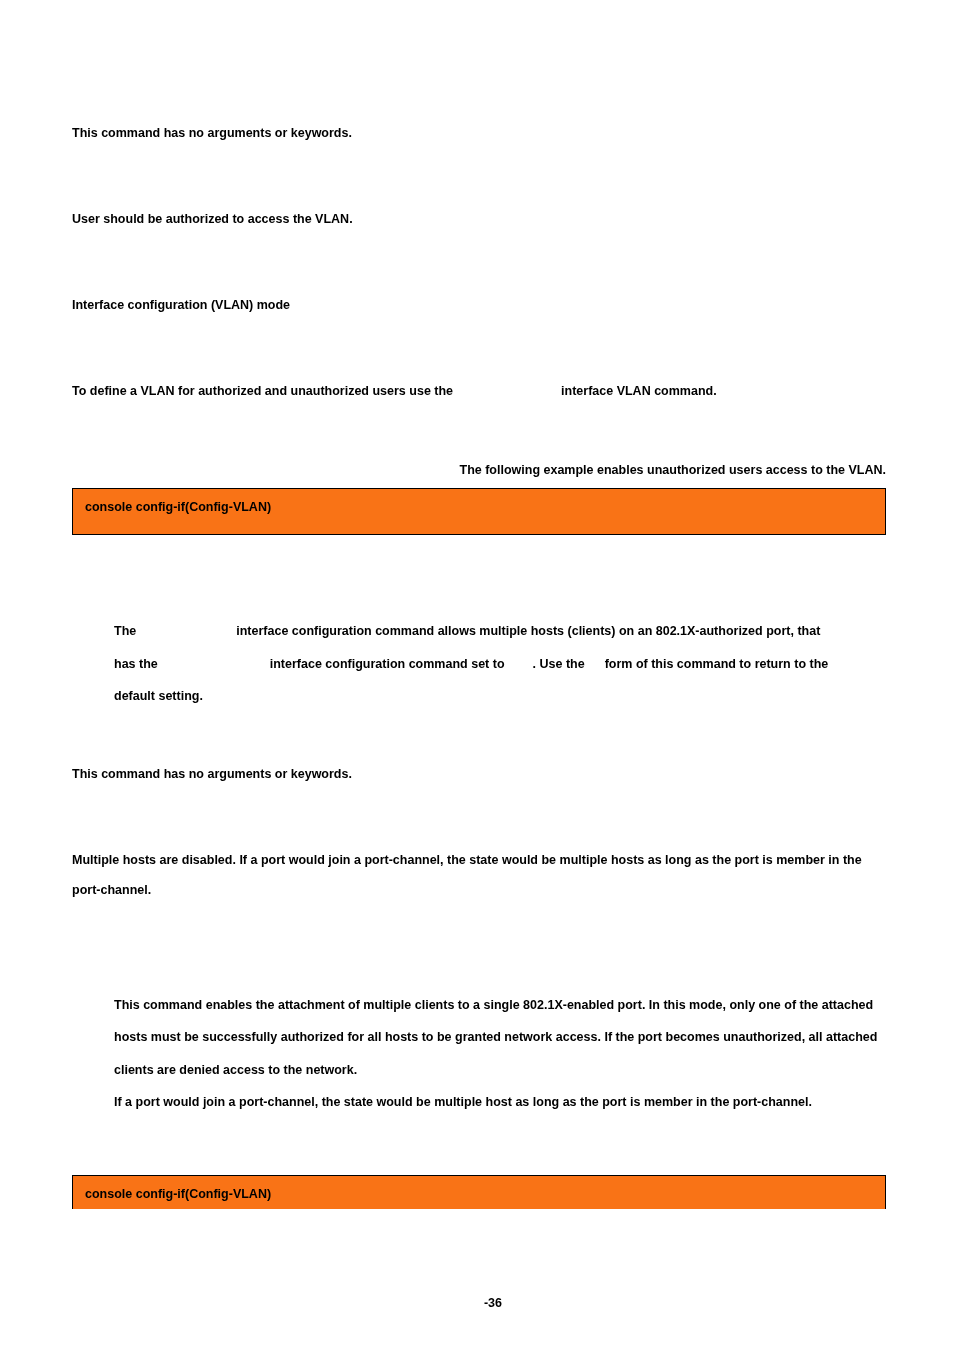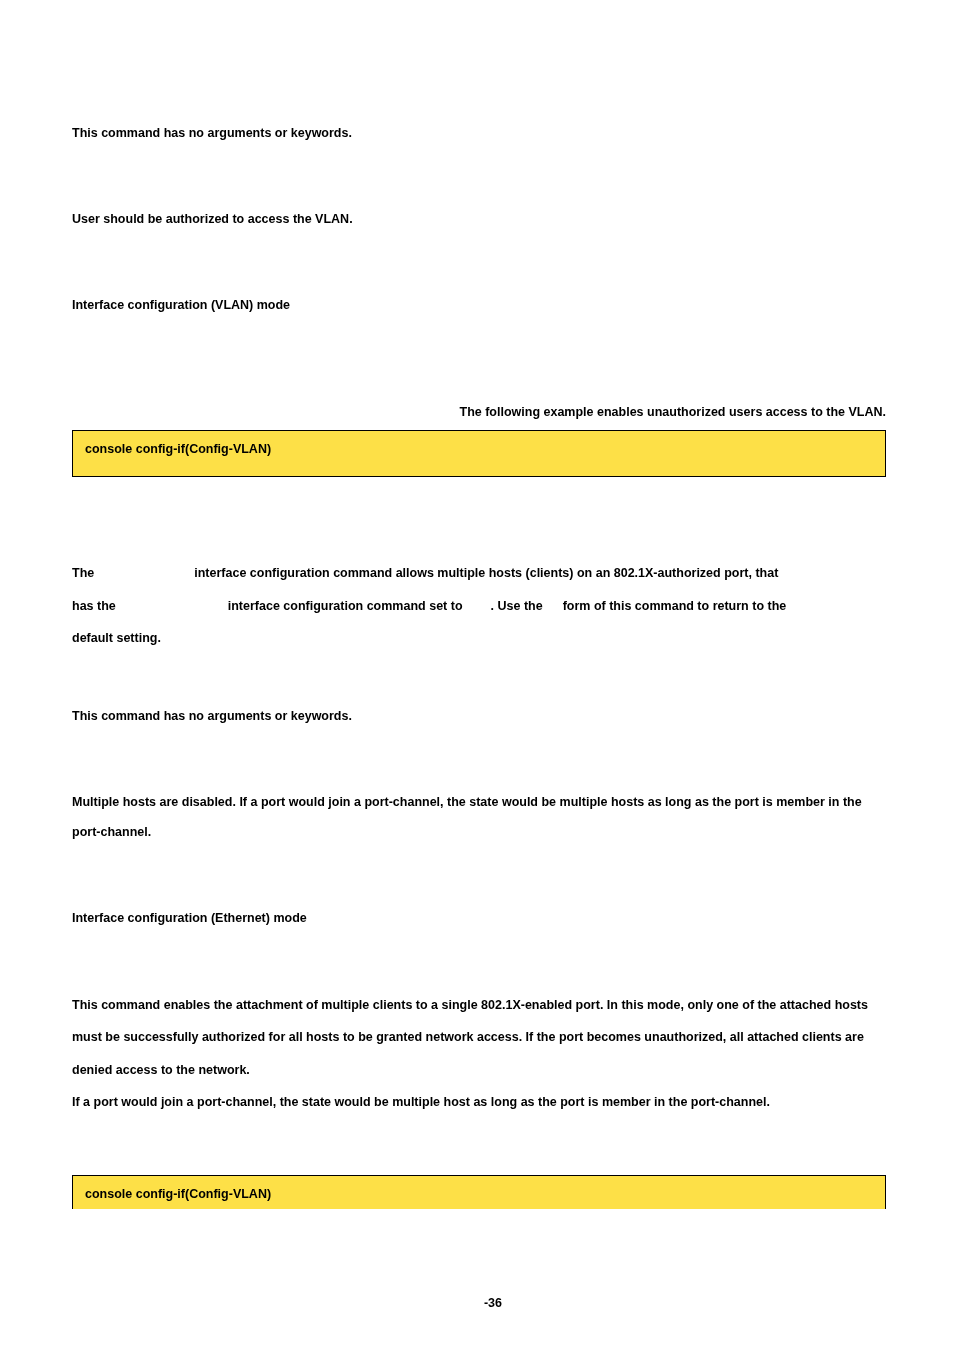--- a/index.html
+++ b/index.html
@@ -19,39 +19,39 @@
       font-weight: bold;
     }
     .para {
       margin-bottom: 28px;
       line-height: 2.4;
     }
     .block-spacer-md { height: 28px; }
     .block-spacer-lg { height: 46px; }
     .codebox {
       border: 1px solid #000;
-      background: #fde047;
+      background: #f97316;
       padding: 10px 12px 18px 12px;
       margin-top: 6px;
       margin-bottom: 6px;
       font-size: 12.5px;
     }
     .codebox.cut {
       padding: 10px 12px 6px 12px;
       border-bottom: none;
     }
     .page-number {
       position: absolute;
       bottom: 38px;
       left: 16px;
       width: 100%;
       text-align: center;
       font-size: 12.5px;
     }
-    .inline-run { line-height: 2.6; }
+    .inline-run { line-height: 2.6; margin-left: 42px; }
     .gap1 { display: inline-block; width: 108px; }
     .gap2 { display: inline-block; width: 100px; }
     .gap3 { display: inline-block; width: 112px; }
     .gap4 { display: inline-block; width: 28px; }
     .gap5 { display: inline-block; width: 20px; }
   </style>
 </head>
 <body>
 
 <div class="page">
@@ -61,20 +61,23 @@
   <div class="block-spacer-md"></div>
 
   <div class="para">User should be authorized to access the VLAN.</div>
 
   <div class="block-spacer-md"></div>
 
   <div class="para">Interface configuration (VLAN) mode</div>
 
   <div class="block-spacer-md"></div>
 
+  <div class="para">
+    <span>To define a VLAN for authorized and unauthorized users use the</span><span class="gap1"></span><span>interface VLAN command.</span>
+  </div>
 
   <div class="block-spacer-md"></div>
 
   <div style="margin-bottom:8px;text-align:right;">The following example enables unauthorized users access to the VLAN.</div>
 
   <div class="codebox">
     <span>console config-if(Config-VLAN)</span>
   </div>
 
   <div class="block-spacer-lg"></div>
@@ -91,21 +94,20 @@
   <div class="block-spacer-lg"></div>
 
   <div class="para">This command has no arguments or keywords.</div>
 
   <div class="block-spacer-md"></div>
 
   <div class="para">Multiple hosts are disabled. If a port would join a port-channel, the state would be multiple hosts as long as the port is member in the port-channel.</div>
 
   <div class="block-spacer-md"></div>
 
-  <div class="para">Interface configuration (Ethernet) mode</div>
 
   <div class="block-spacer-md"></div>
 
   <div class="inline-run" style="margin-bottom:4px;">
     <span>This command enables the attachment of multiple clients to a single 802.1X-enabled port. In this mode, only one of the attached hosts must be successfully authorized for all hosts to be granted network access. If the port becomes unauthorized, all attached clients are denied access to the network.</span>
     <br>
     <span>If a port would join a port-channel, the state would be multiple host as long as the port is member in the port-channel.</span>
   </div>
 
   <div class="block-spacer-lg"></div>

